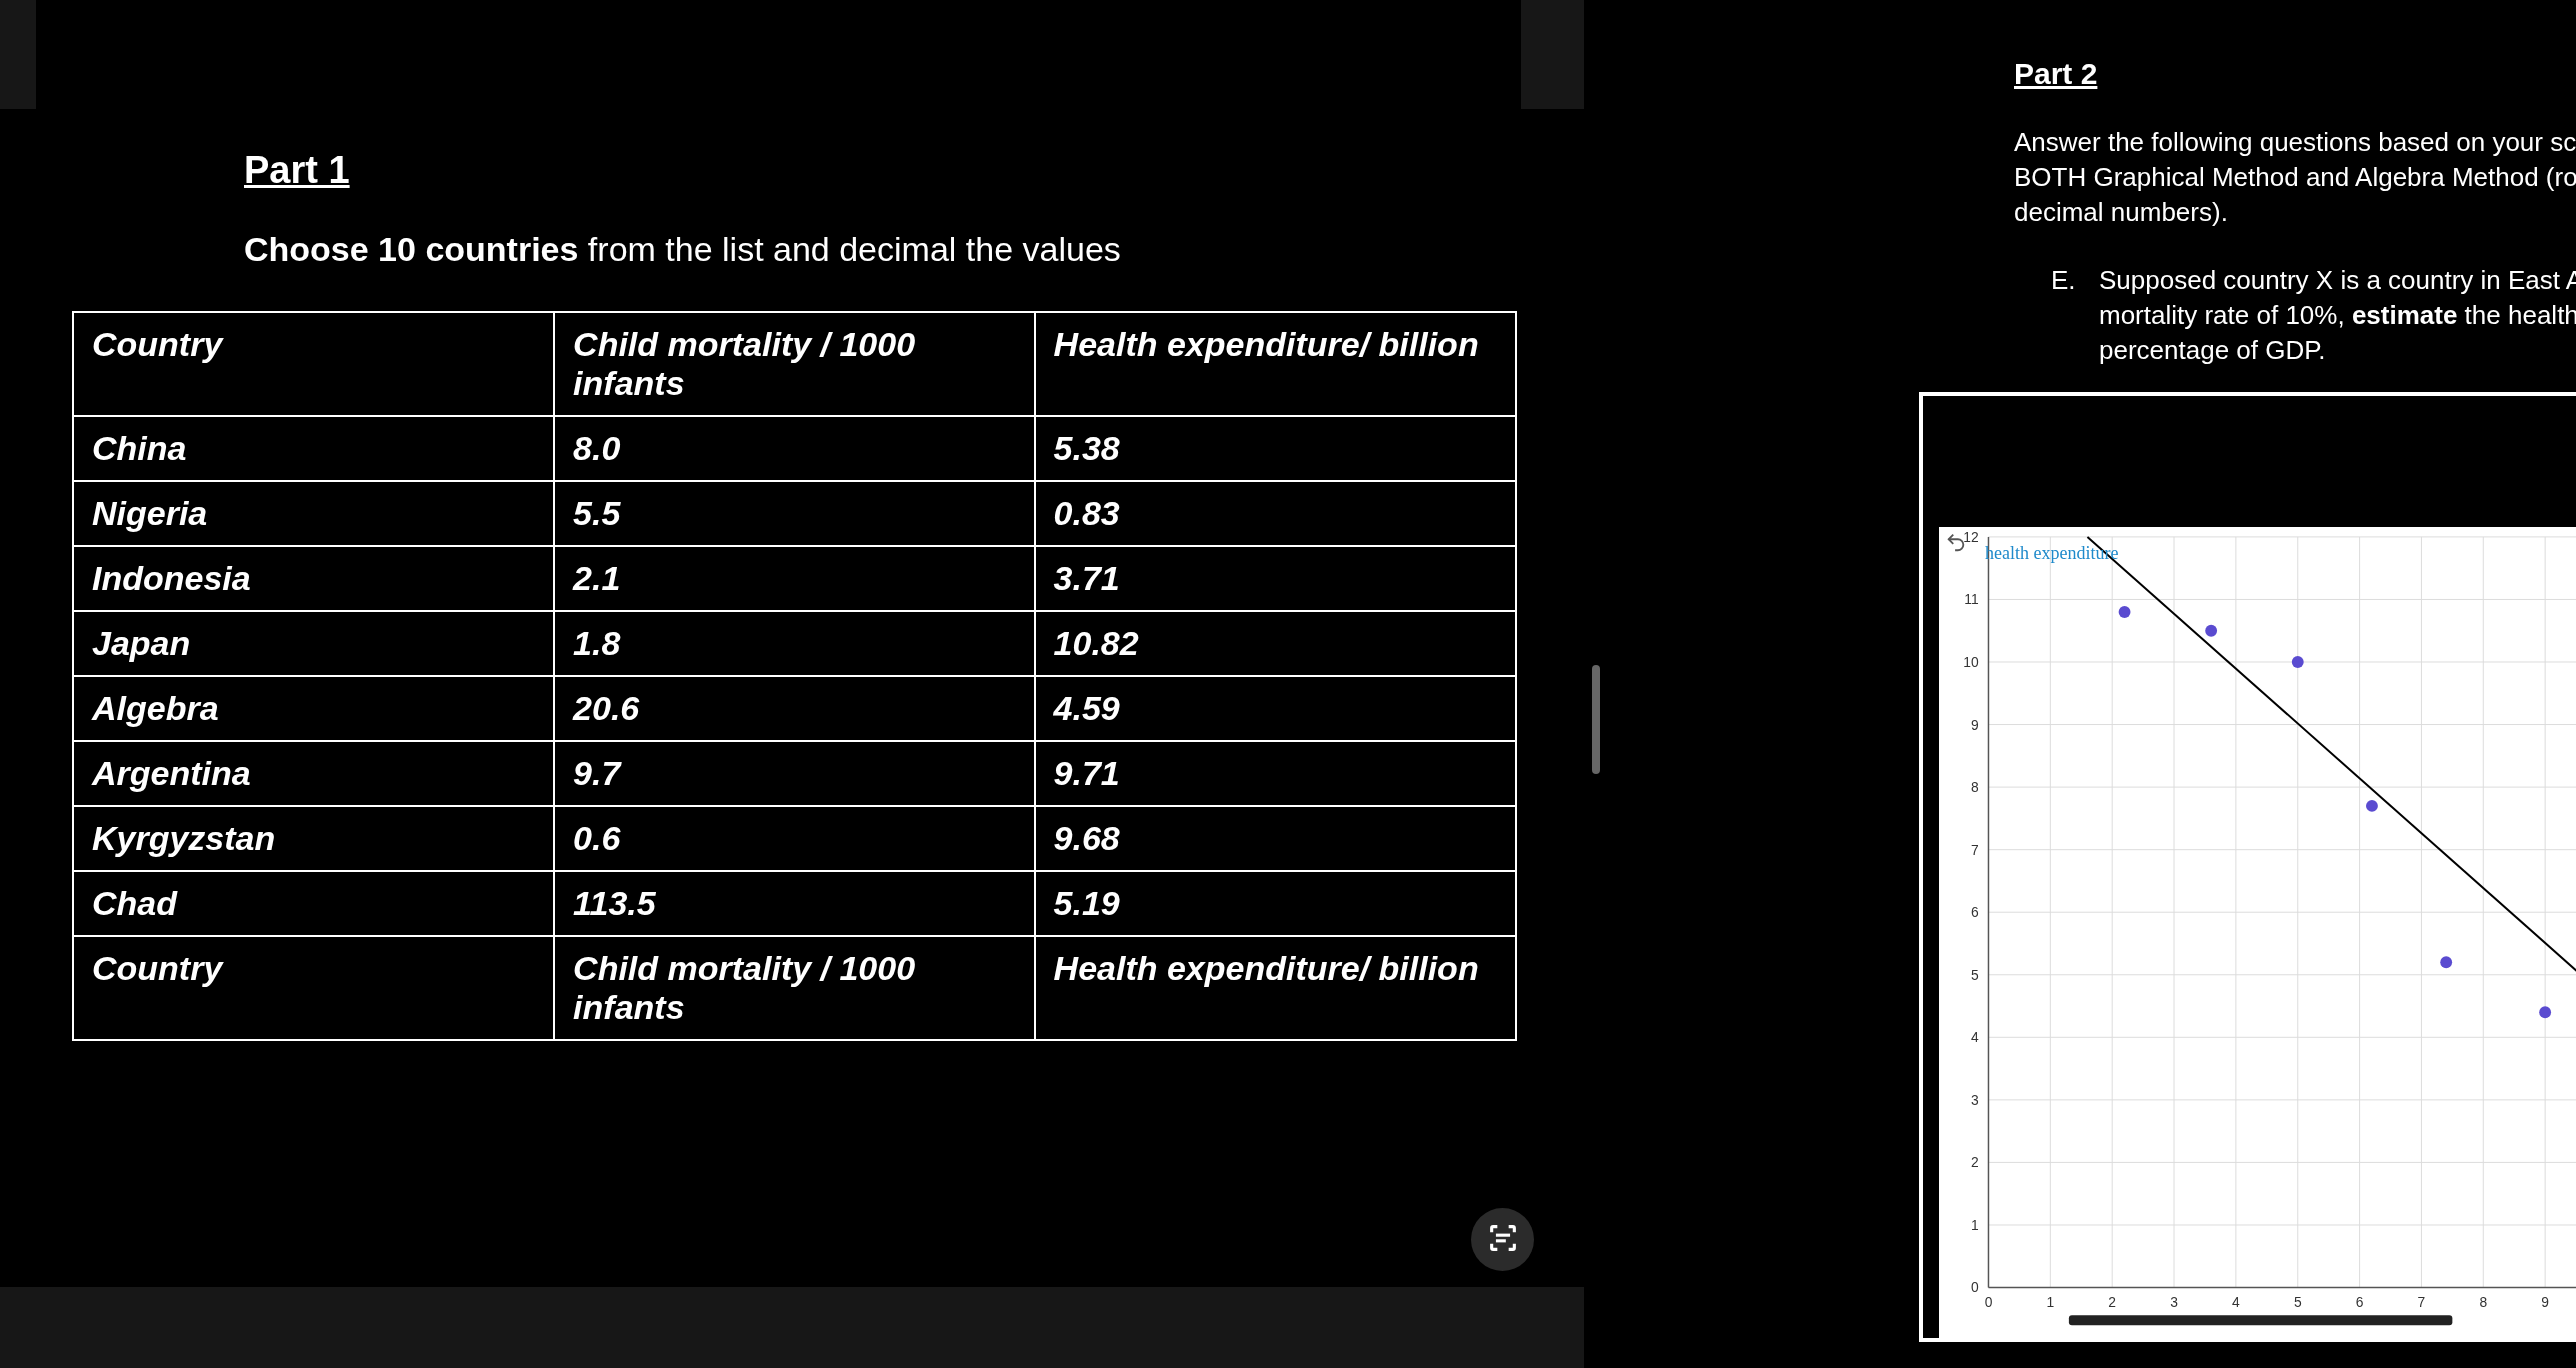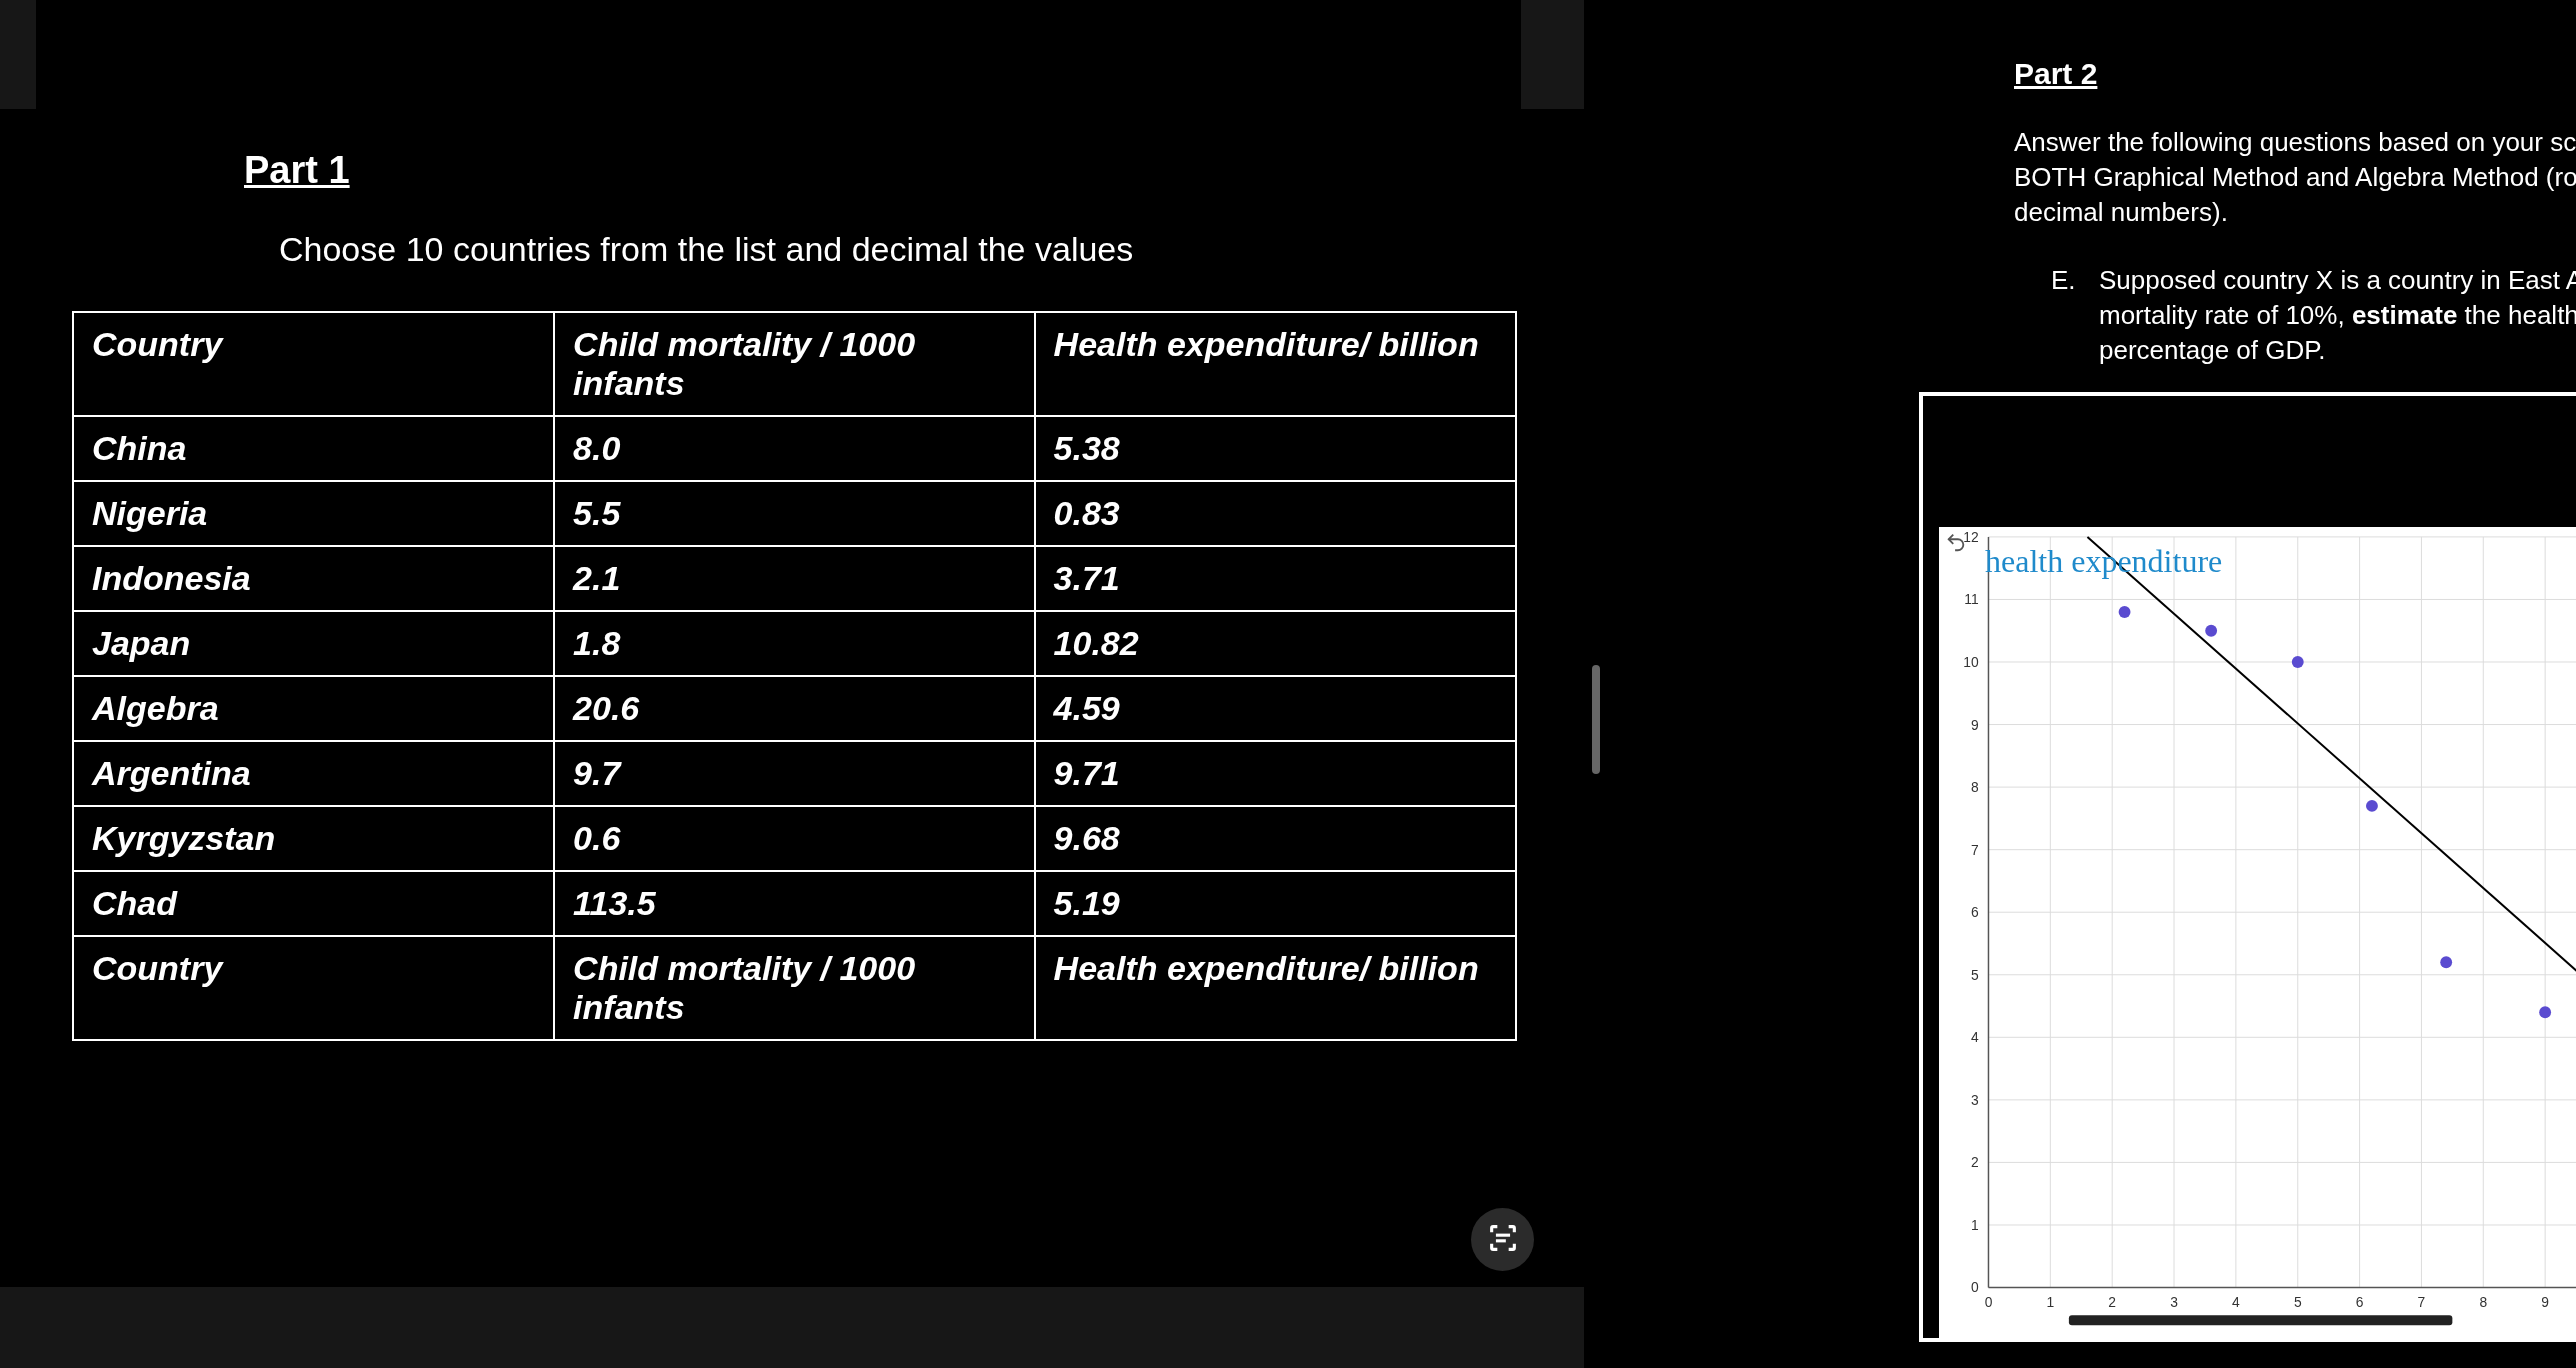--- a/index.html
+++ b/index.html
@@ -48,21 +48,21 @@
     font-weight: 700;
     text-decoration: underline;
   }
   .part1-prompt {
     position: absolute;
     left: 208px;
     top: 230px;
     font-size: 34px;
     color: #fff;
   }
-  .part1-prompt .bold { font-weight: 400; margin-left: 35px; }
+  .part1-prompt .bold { font-weight: 700; }
   .data-table {
     position: absolute;
     left: 36px;
     top: 311px;
     width: 1445px;
     border-collapse: collapse;
     color: #fff;
     border-radius: 15px;
   }
   .data-table th, .data-table td {
@@ -171,21 +171,21 @@
     top: 131px;
     width: 1049px;
     height: 814px;
     background: #fff;
   }
   .graph-canvas svg { width: 100%; height: 100%; display: block; }
   
   .hand-label {
     font-family: "Comic Sans MS", "Segoe Script", cursive;
     color: #1f8acb;
-    font-size: 32px;
+    font-size: 18px;
     position: absolute;
     white-space: nowrap;
   }
   .undo-icon {
     position: absolute;
     color: #555;
   }
 </style>
 </head>
 <body>

